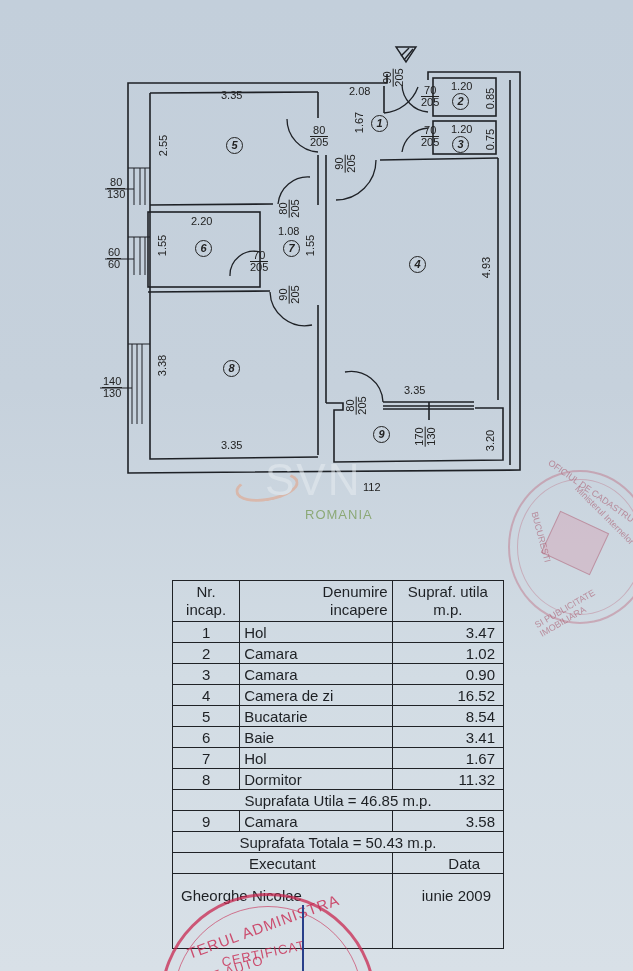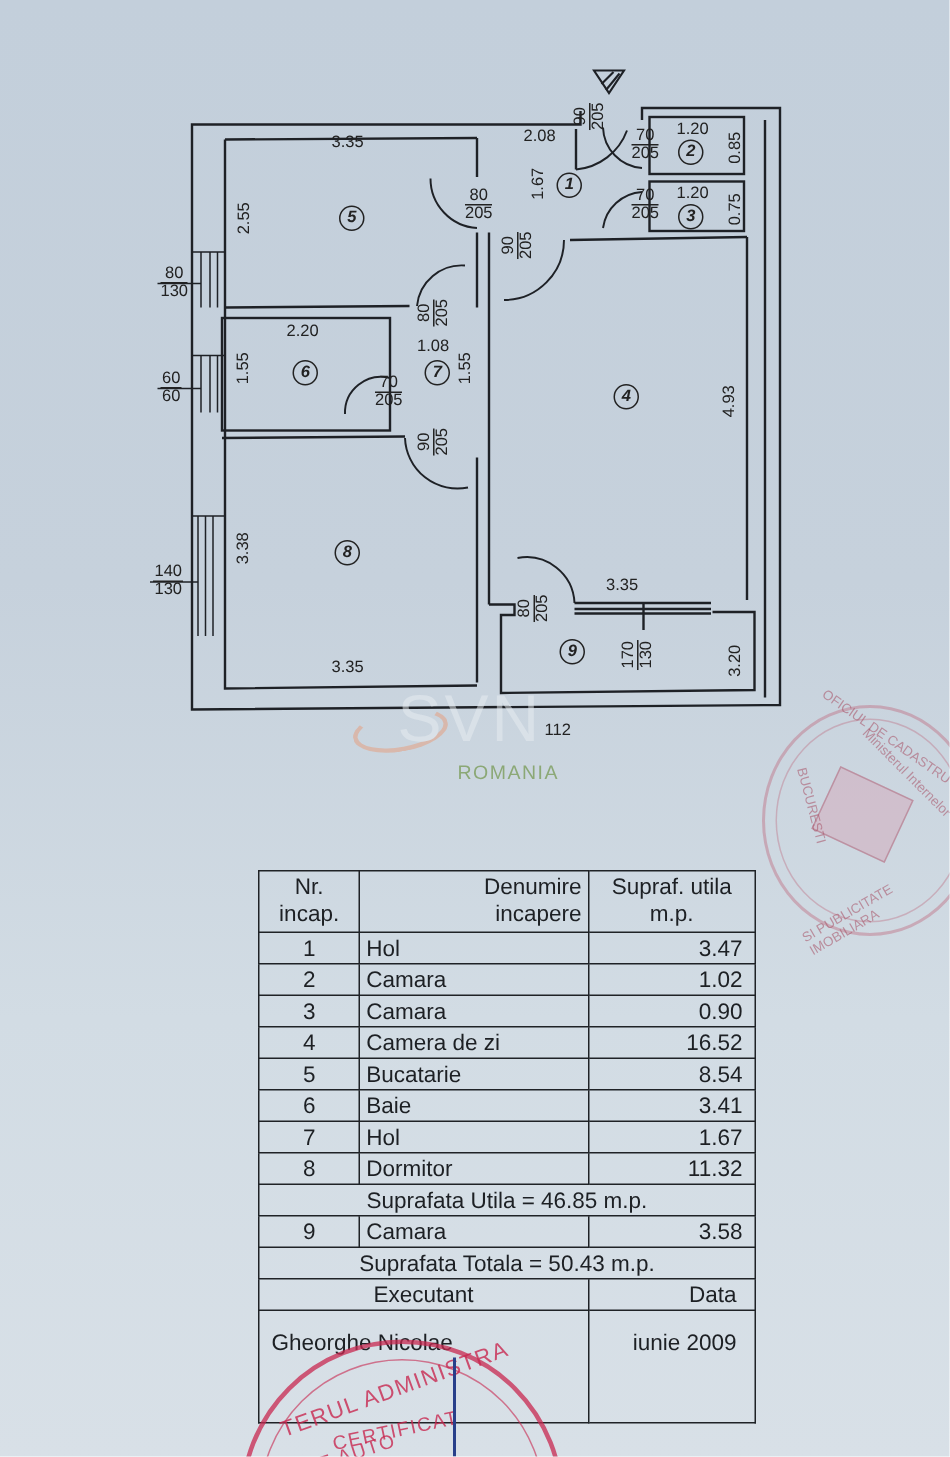--- a/index.html
+++ b/index.html
@@ -269,21 +269,21 @@
   <tr>
         <td class="nr">9</td>
         <td class="name">Camara</td>
         <td class="area">3.58</td>
       </tr>
   <tr>
         <td colspan="3" class="full">Suprafata Totala = 50.43 m.p.</td>
       </tr>
   <tr>
     <td colspan="2" class="full">Executant</td>
-    <td style="text-align:right;padding-right:12px">Data</td>
+    <td style="text-align:right;padding-right:23px">Data</td>
   </tr>
   <tr class="sig-row">
     <td colspan="2" style="padding-top:12px;padding-left:8px;">Gheorghe Nicolae</td>
     <td style="text-align:right;padding-top:12px;padding-right:12px;">iunie 2009</td>
   </tr>
 </tbody>
   </table>
 
 <div class="stamp stamp-bottom">
   <div class="inner"></div>

